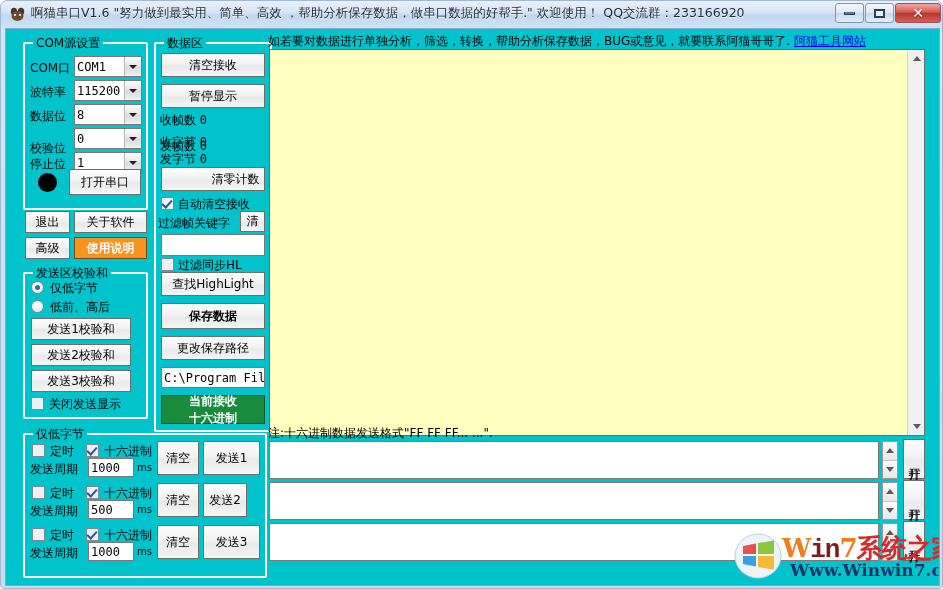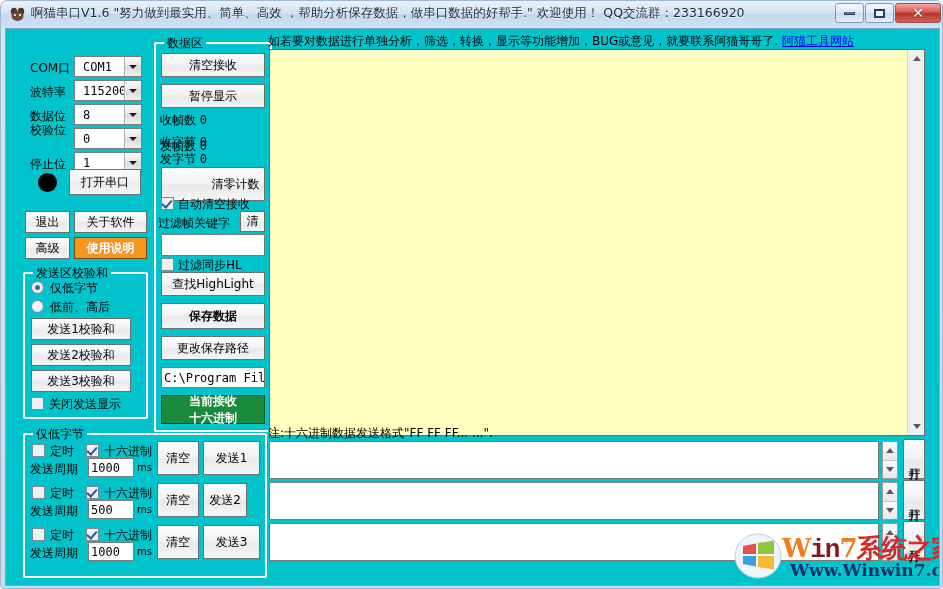--- a/index.html
+++ b/index.html
@@ -98,21 +98,21 @@
   
   .combo {
     position: absolute;
     height: 21px;
     background: #ffffff;
     border: 1px solid #7a7a7a;
     display: flex; align-items: center;
   }
   .combo .val {
     flex: 1;
-    padding-left: 8px;
+    padding-left: 2px;
     font-size: 12px;
     font-family: "DejaVu Sans Mono", monospace;
     color: #000;
     white-space: nowrap;
     overflow: hidden;
   }
   .combo .arrow {
     width: 17px; height: 19px;
     background: linear-gradient(to bottom,#fdfdfd,#e6e6e6 45%,#dcdcdc 55%,#f0f0f0);
     border-left: 1px solid #b5b5b5;
@@ -303,20 +303,23 @@
           <span class="glyph-max"></span>
         </div>
       <div class="wb close">
           <span class="glyph-close">✕</span>
         </div>
     </div>
   </div>
 
   <div class="client">
 
+    <div class="group" style="left:17px; top:13px; width:125px; height:168px;">
+      <span class="legend">COM源设置</span>
+    </div>
 
     <div class="lbl" style="left:24px; top:31px;">COM口</div>
     <div class="combo" style="left:68px; top:27px; width:68px;">
       <span class="val">COM1</span>
       <span class="arrow">
           <i class="caret-down"></i>
         </span>
     </div>
 
     <div class="lbl" style="left:24px; top:55px;">波特率</div>
@@ -328,21 +331,21 @@
     </div>
 
     <div class="lbl" style="left:24px; top:79px;">数据位</div>
     <div class="combo" style="left:68px; top:75px; width:68px;">
       <span class="val">8</span>
       <span class="arrow">
           <i class="caret-down"></i>
         </span>
     </div>
 
-    <div class="lbl" style="left:24px; top:93px;text-align:right;">校验位</div>
+    <div class="lbl" style="left:24px; top:111px;text-align:right;">校验位</div>
     <div class="combo" style="left:68px; top:99px; width:68px;">
       <span class="val">0</span>
       <span class="arrow">
           <i class="caret-down"></i>
         </span>
     </div>
 
     <div class="lbl" style="left:24px; top:127px;">停止位</div>
     <div class="combo" style="left:68px; top:123px; width:68px;">
       <span class="val">1</span>
@@ -391,21 +394,21 @@
     </div>
     <div class="lbl" style="left:154px; top:109px;">
       <span>发帧数</span>
       <span class="lbl-mono">0</span>
     </div>
     <div class="lbl" style="left:154px; top:122px;">
       <span>发字节</span>
       <span class="lbl-mono">0</span>
     </div>
 
-    <div class="btn" style="left:155px; top:138px; width:104px; height:34px;padding-left:45px;">清零计数</div>
+    <div class="btn" style="left:155px; top:138px; width:104px; height:24px;padding-left:45px;">清零计数</div>
 
     <span class="chk on" style="left:155px; top:168px;"></span>
     <div class="lbl" style="left:172px; top:167px;">自动清空接收</div>
 
     <div class="lbl" style="left:152px; top:186px;">过滤帧关键字</div>
     <div class="btn" style="left:234px; top:182px; width:25px; height:21px;">清</div>
     <div class="input" style="left:155px; top:205px; width:104px; height:22px;"></div>
 
     <span class="chk" style="left:155px; top:229px;"></span>
     <div class="lbl" style="left:172px; top:228px;">过滤同步HL</div>
@@ -414,21 +417,21 @@
     <div class="btn bold" style="left:155px; top:274px; width:104px; height:26px;">保存数据</div>
     <div class="btn" style="left:155px; top:307px; width:104px; height:24px;">更改保存路径</div>
     <div class="input" style="left:155px; top:338px; width:104px; height:21px;">C:\Program Files</div>
 
     <div class="btn green" style="left:155px; top:366px; width:104px; height:29px;">
       <span>当前接收</span>
       <span>十六进制</span>
     </div>
 
     <div class="lbl" style="left:262px; top:4px;">
-      <span>如若要对数据进行单独分析，筛选，转换，显示等功能增加，BUG或意见，就要联系阿猫哥哥了.</span>
+      <span>如若要对数据进行单独分析，筛选，转换，帮助分析保存数据，BUG或意见，就要联系阿猫哥哥了.</span>
       <span class="link">阿猫工具网站</span>
     </div>
 
     <div class="recv" style="left:263px; top:20px; width:656px; height:387px;">
       <span style="position:absolute;left:4px;top:2px;font-size:12px;font-family:'DejaVu Sans Mono',monospace;white-space:pre;"></span>
       <div class="vsb" style="right:0; top:0; height:385px;">
         <div class="sb-btn top">
             <i class="tri-up"></i>
           </div>
         <div class="sb-btn bot">

